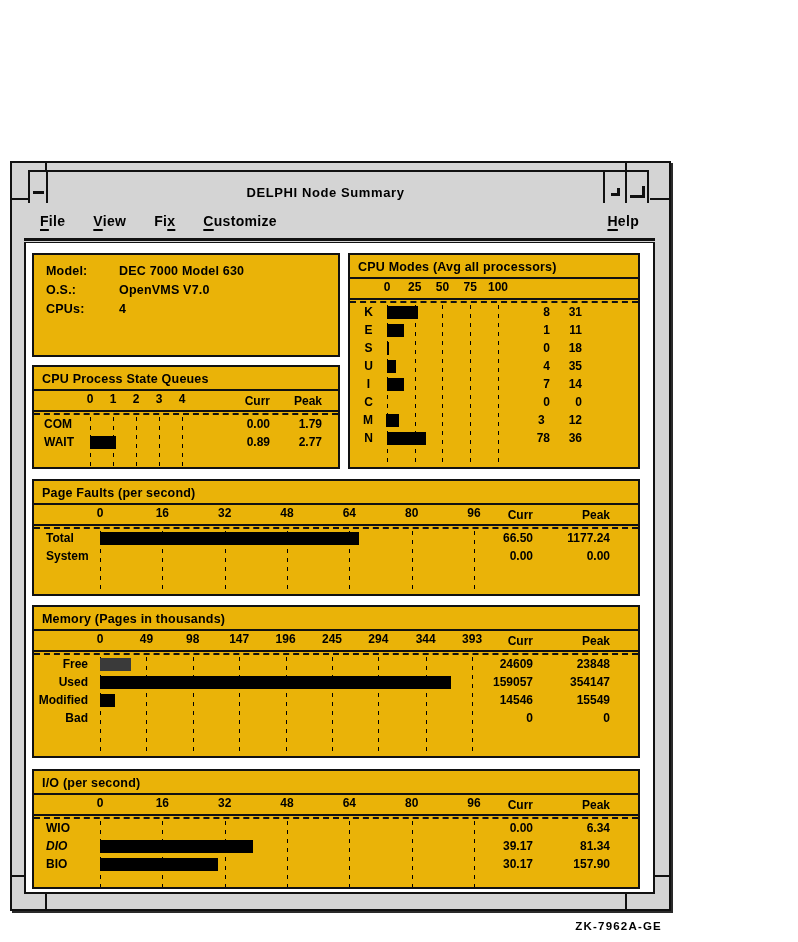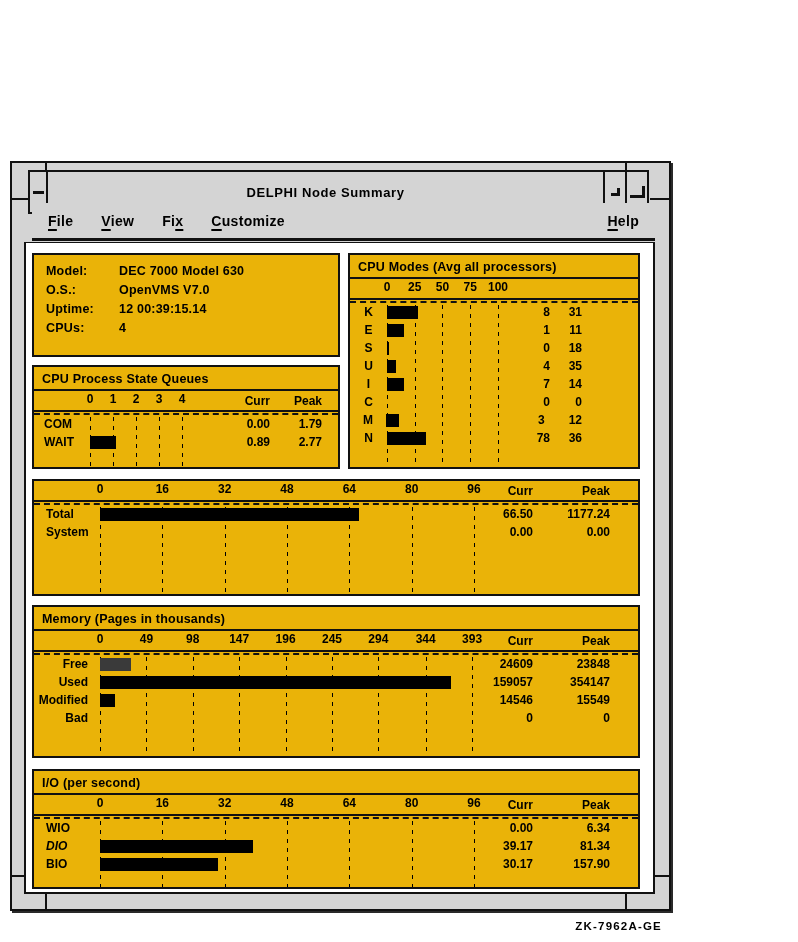--- a/index.html
+++ b/index.html
@@ -30,21 +30,21 @@
   }
   .wm-btn { width:20px; }
   .wm-btn .dash { width:11px; height:3px; background:#111; }
   .title-area { flex:1; margin-left:-2px; font-size:13px; letter-spacing:.6px; }
   .tb-btn { width:24px; margin-left:-2px; }
   .corner { border-right:3px solid #111; border-bottom:3px solid #111; }
   .corner.small { width:9px; height:8px; }
   .corner.large { width:15px; height:12px; }
 
   
-  .menubar { position:absolute; left:20px; right:14px; top:40px; height:38px;
+  .menubar { position:absolute; left:12px; right:14px; top:40px; height:38px;
              display:flex; align-items:center; border-bottom:3px solid #111; background:#d4d4d4;
              font-size:14px; }
   .menu-item { padding:0 2px; margin-left:24px; letter-spacing:.3px; cursor:default; }
   .menu-item:first-child { margin-left:14px; }
   .menu-item.help { margin-left:auto; margin-right:14px; }
   .mn { text-decoration:underline; text-underline-offset:3px; text-decoration-thickness:2px; }
 
   
   .client { position:absolute; left:12px; right:14px; top:79px; height:652px;
             background:#fff; border:2px solid #111; border-top-width:1px; }
@@ -123,24 +123,20 @@
       <div class="panel panel-sysinfo">
         <div class="si-row">
             <span class="si-label">Model:</span>
             <span>DEC 7000 Model 630</span>
           </div>
         <div class="si-row">
             <span class="si-label">O.S.:</span>
             <span>OpenVMS V7.0</span>
           </div>
         <div class="si-row">
-            <span class="si-label">Uptime:</span>
-            <span>12 00:39:15.14</span>
-          </div>
-        <div class="si-row">
             <span class="si-label">CPUs:</span>
             <span>4</span>
           </div>
       </div>
 
       <div class="panel chart-panel panel-queues lbl-left2">
           <div class="ptitle">CPU Process State Queues</div>
           <div class="prow scale-row">
             <div class="cell-l" style="width: 56px;"></div>
             <div class="cell-c" style="width: 130px;">
@@ -255,20 +251,21 @@
               <div class="cell-c" style="width: 127px;">
                 <div class="bar" style="width: 38.8493px; background: rgb(0, 0, 0);"></div>
               </div>
               <div class="cell-v" style="width: 36px;">78</div>
               <div class="cell-p" style="padding-right: 56px;">36</div>
             </div>
           </div>
         </div>
 
       <div class="panel chart-panel panel-pagefaults lbl-left">
+          <div class="ptitle">Page Faults (per second)</div>
           <div class="prow scale-row">
             <div class="cell-l" style="width: 66px;"></div>
             <div class="cell-c" style="width: 386px;">
               <span class="tick" style="left: 0px;">0</span>
               <span class="tick" style="left: 62.339px;">16</span>
               <span class="tick" style="left: 124.678px;">32</span>
               <span class="tick" style="left: 187.017px;">48</span>
               <span class="tick" style="left: 249.356px;">64</span>
               <span class="tick" style="left: 311.695px;">80</span>
               <span class="tick" style="left: 374.034px;">96</span>

